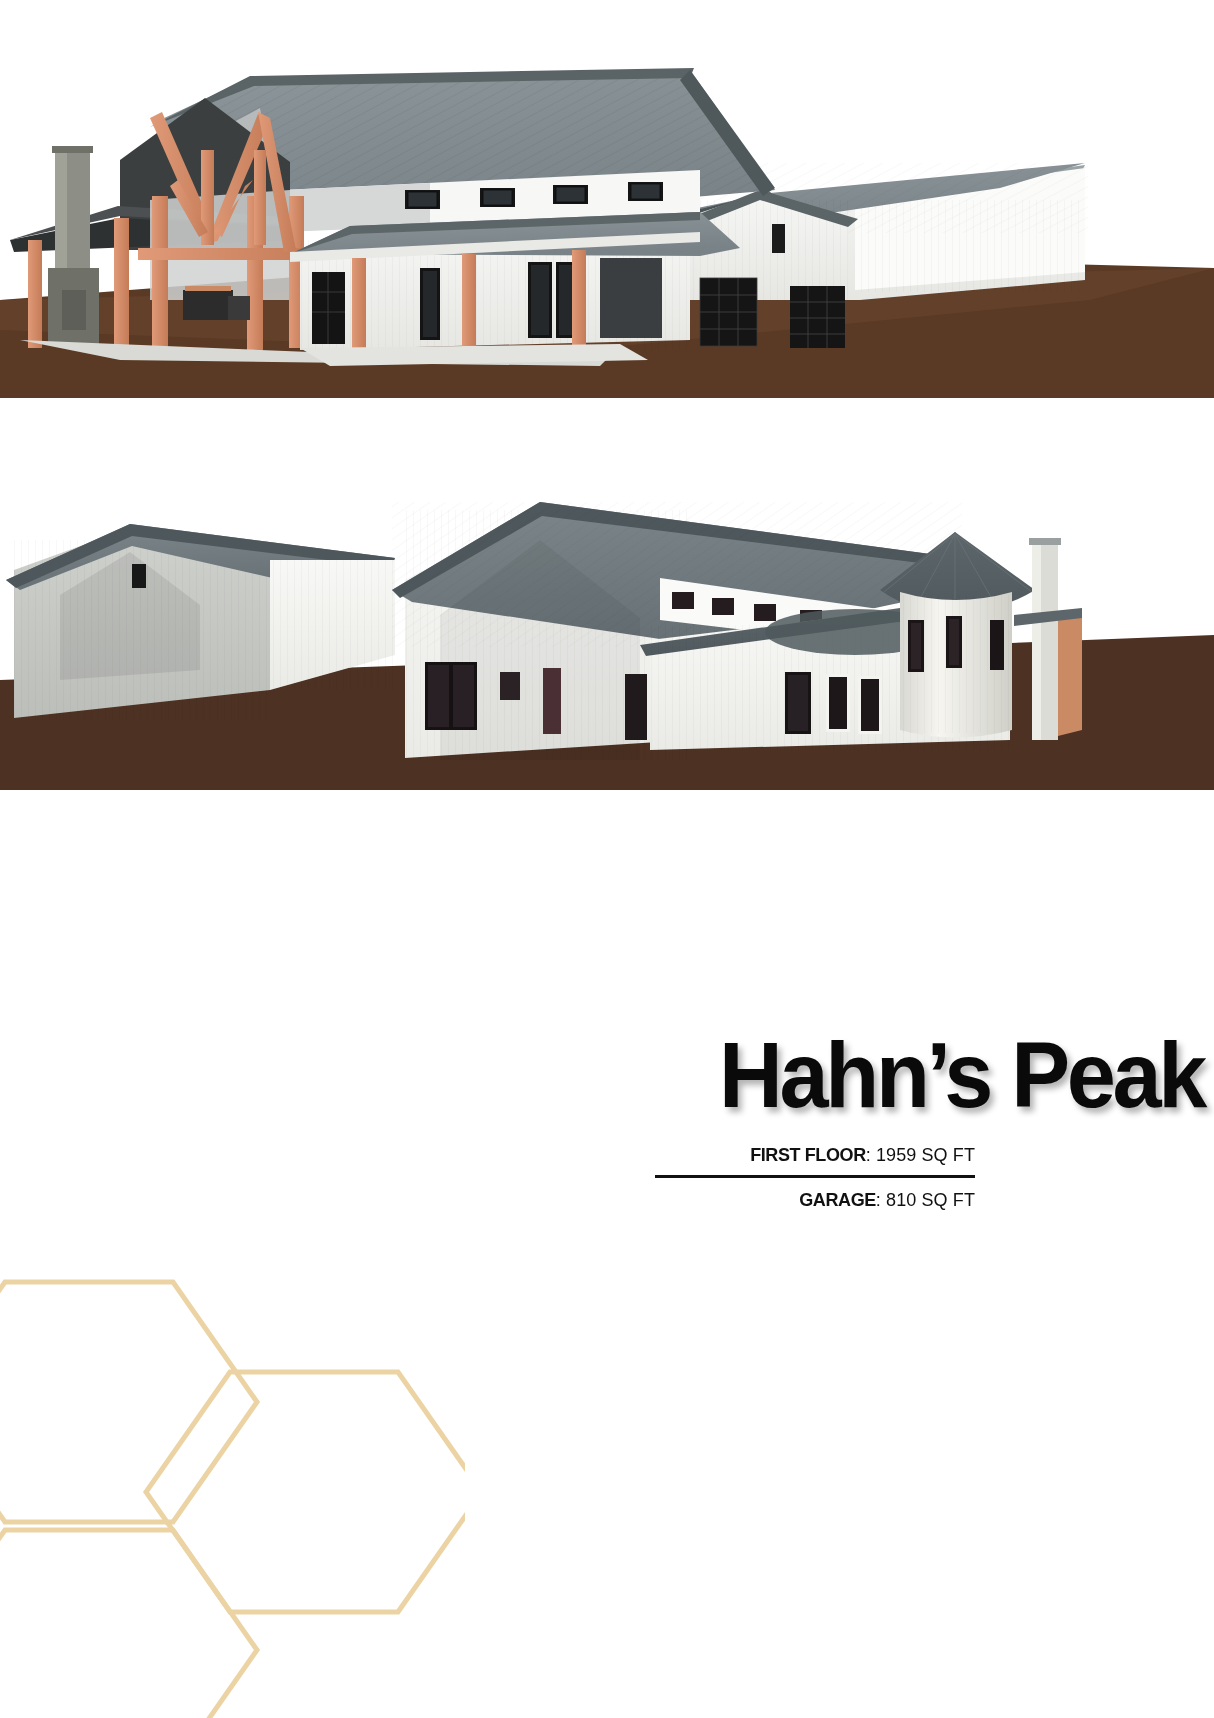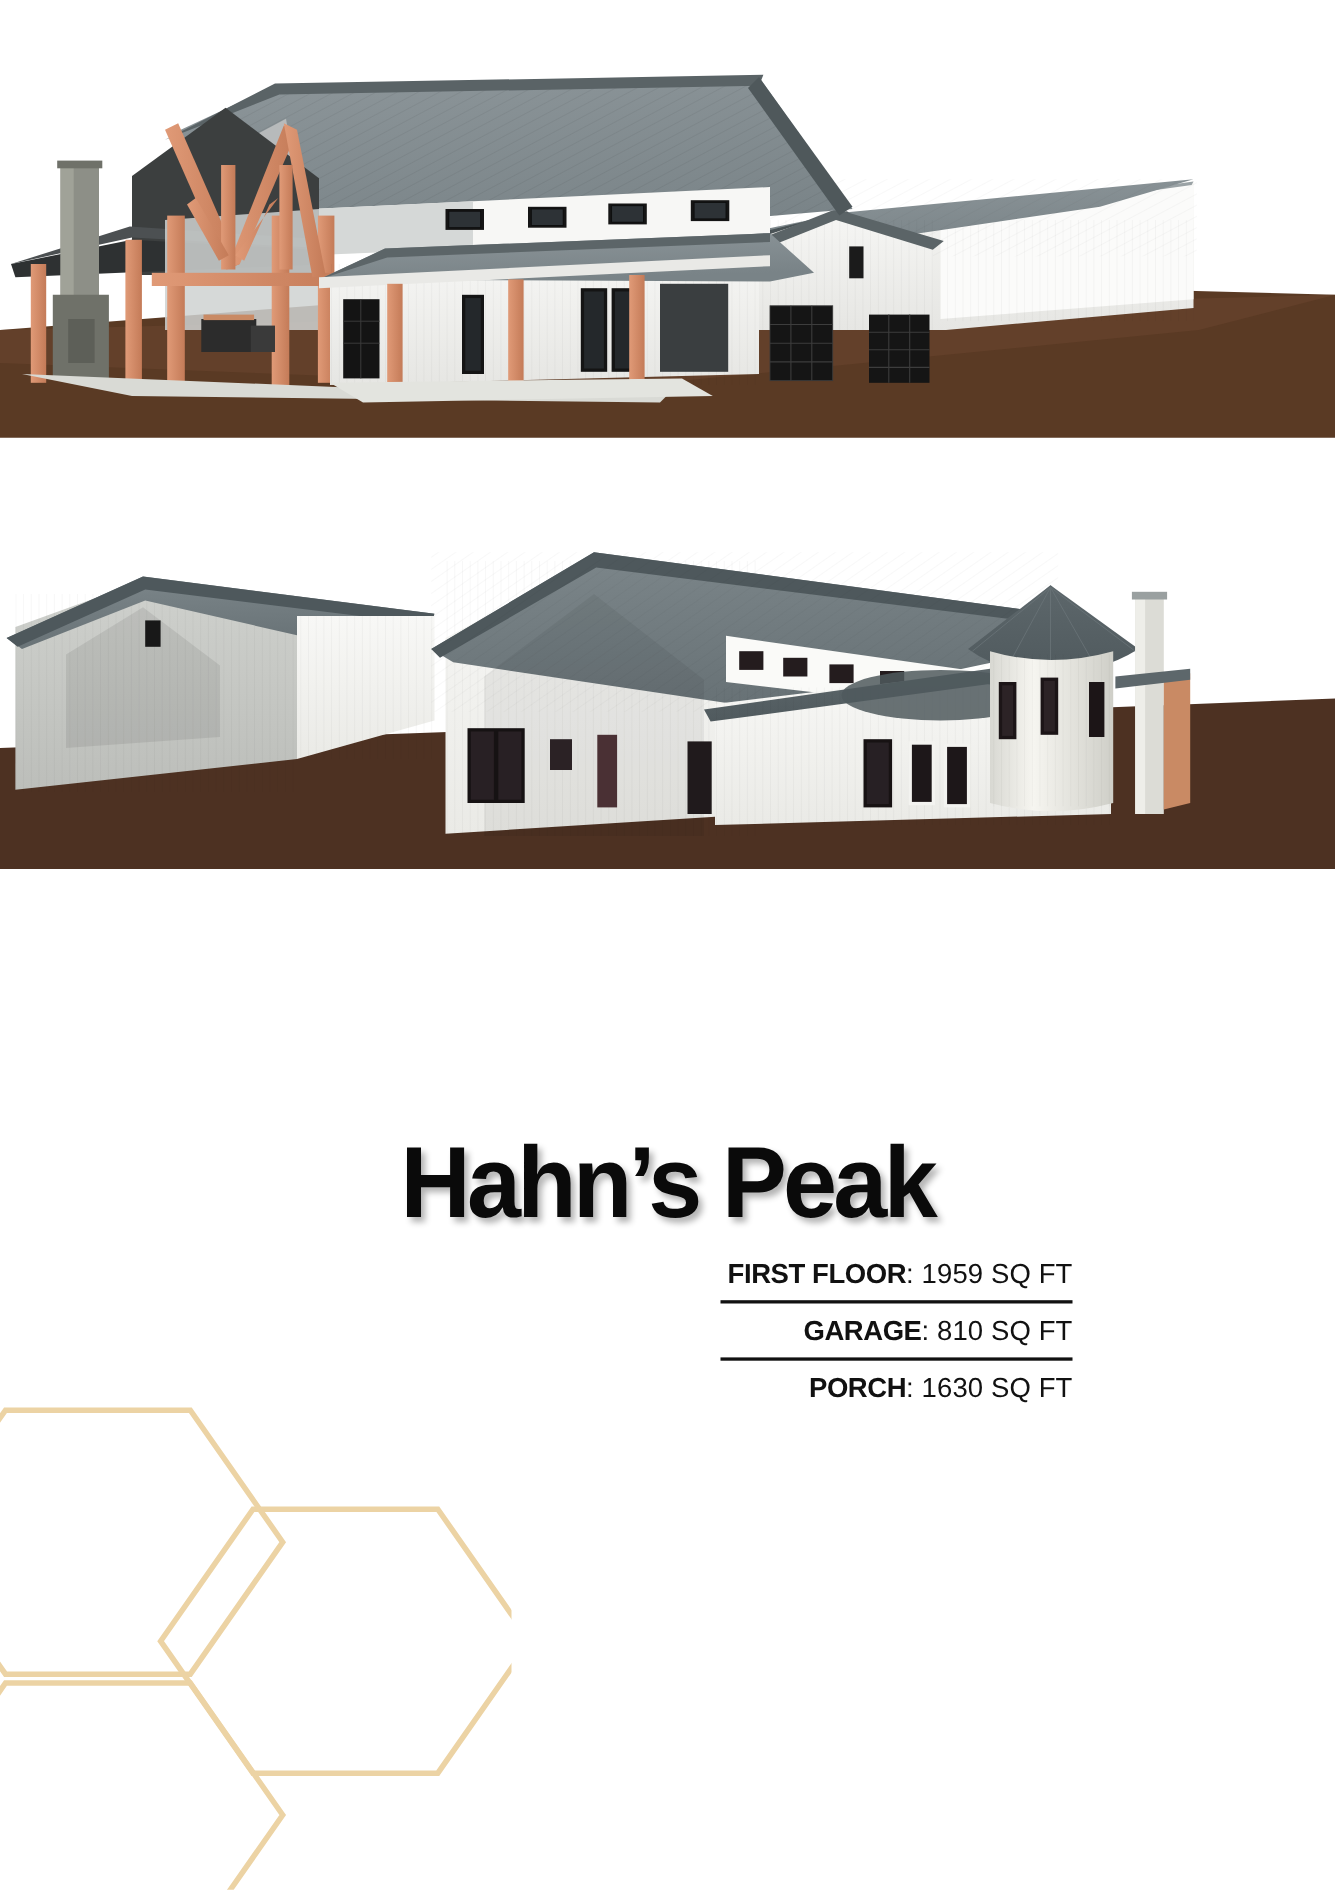--- a/index.html
+++ b/index.html
@@ -28,21 +28,21 @@
   #render-bottom { top: 440px; height: 350px; }
 
   .render-svg { display: block; width: 1214px; height: 100%; }
 
   
   #title-block {
     position: absolute;
     left: 0;
     top: 965px;
     width: 1214px;
-    text-align: center;
+    text-align: right;
   }
   #project-title {
     display: inline-block;
     font-family: "Liberation Sans", sans-serif;
     font-weight: bold;
     font-size: 92px;
     line-height: 1.05;
     letter-spacing: -3.5px;
     color: #0a0a0a;
     text-shadow: 4px 5px 6px rgba(0,0,0,0.30);
@@ -61,21 +61,21 @@
 
   
   #spec-table {
     position: absolute;
     right: 239px;
     top: 1146px;
     width: 320px;
   }
   .spec-row {
     text-align: right;
-    font-size: 25px;
+    font-size: 18px;
     line-height: 1.0;
     color: #111111;
     white-space: nowrap;
     padding-bottom: 11px;
   }
   .spec-row + .spec-row {
     border-top: 3px solid #111111;
     padding-top: 13px;
   }
   .spec-label {
@@ -405,16 +405,13 @@
   </svg>
 </div>
 
 <div id="spec-table">
   <div class="spec-row">
     <span class="spec-label">FIRST FLOOR</span><span class="spec-value">: </span><span class="spec-value">1959 SQ FT</span>
   </div>
   <div class="spec-row">
     <span class="spec-label">GARAGE</span><span class="spec-value">: </span><span class="spec-value">810 SQ FT</span>
   </div>
-  <div class="spec-row">
-    <span class="spec-label">PORCH</span><span class="spec-value">: </span><span class="spec-value">1630 SQ FT</span>
-  </div>
 </div>
 
 </body></html>

